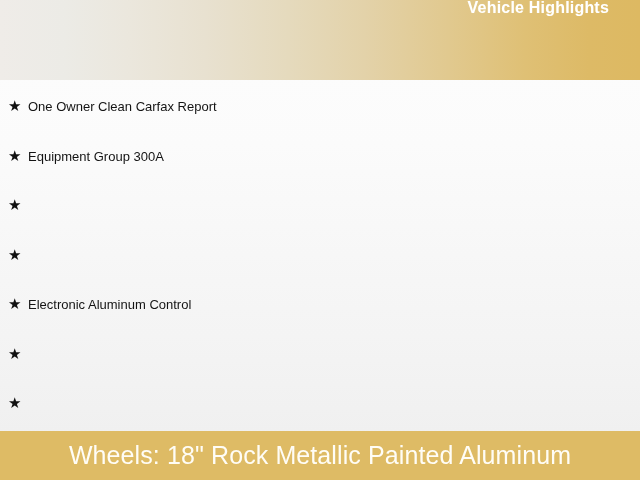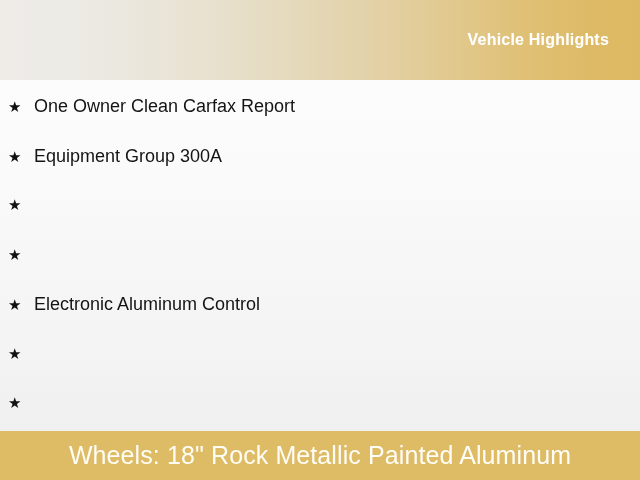--- a/index.html
+++ b/index.html
@@ -34,21 +34,21 @@
         #ecebe6 10%,
         #ebe7dd 20%,
         #e8e1d0 32%,
         #e5dabd 45%,
         #e3d2a9 57%,
         #e1c98f 70%,
         #dfc075 82%,
         #ddba66 92%,
         #ddb962 100%);
     display: flex;
-    align-items: center;
+    align-items: flex-start;
     justify-content: flex-end;
     padding-right: 31px;
   }
 
   .header-title {
     color: #ffffff;
     font-size: 16px;
     font-weight: bold;
     letter-spacing: 0.2px;
     line-height: 1;
@@ -87,24 +87,23 @@
     width: 20px;
     color: #111111;
     font-size: 15px;
     line-height: 20px;
     text-align: left;
   }
 
   .item-label {
     flex: 1 1 auto;
     color: #141414;
-    font-size: 18px;
+    font-size: 13px;
     line-height: 20px;
     white-space: nowrap;
-    margin-left: 6px;
   }
 
   
   .footer {
     flex: 0 0 auto;
     height: 49px;
     background: #debb65;
     display: flex;
     align-items: center;
     justify-content: center;

